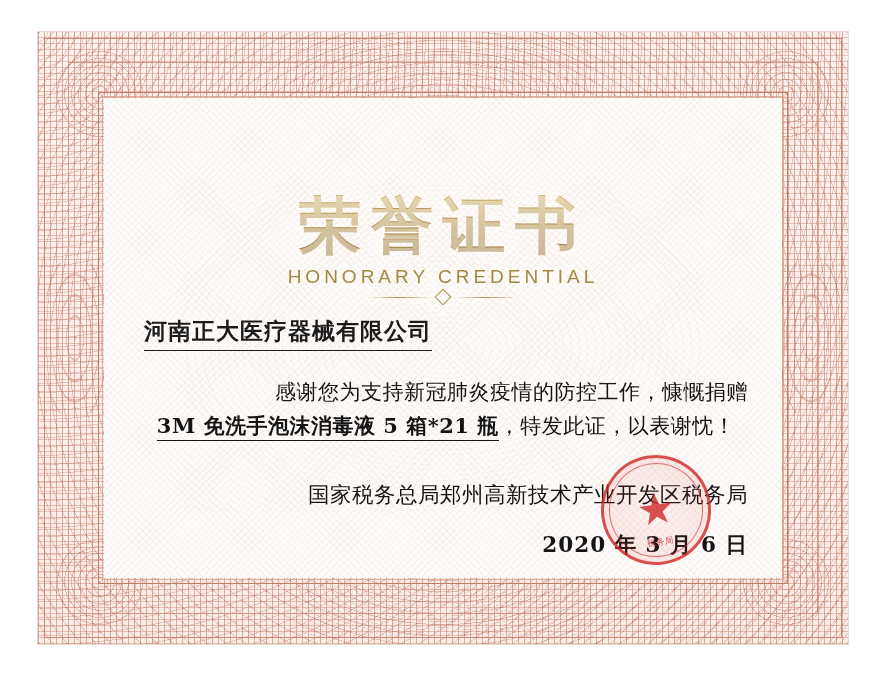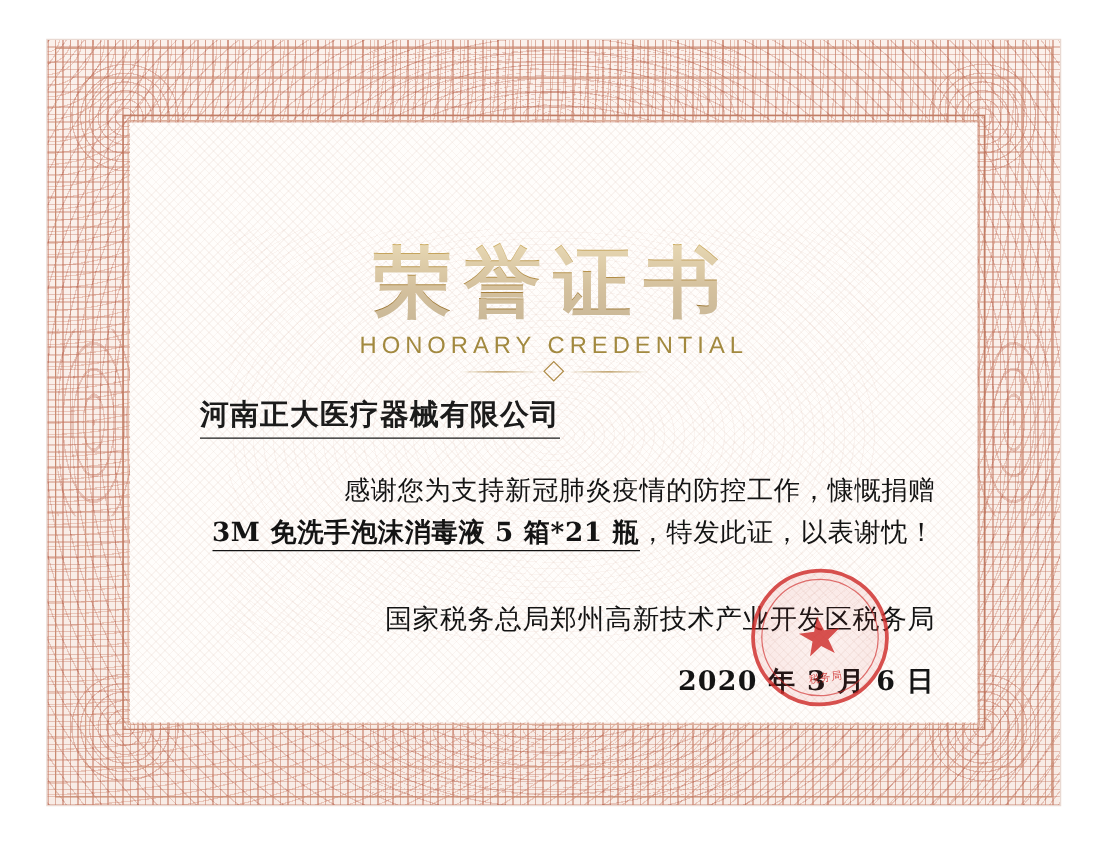--- a/index.html
+++ b/index.html
@@ -218,21 +218,21 @@
     background: linear-gradient(90deg, rgba(176,141,74,0) 0%, #b08d4a 50%, rgba(176,141,74,0) 100%);
   }
   .flourish .dot {
     width: 10px; height: 10px;
     border: 1px solid #b08d4a;
     transform: rotate(45deg);
   }
 
   .recipient {
     position: absolute;
-    left: 56px;
+    left: 40px;
     top: 218px;
     font-family: "DejaVu Serif", serif;
     font-size: 23px;
     font-weight: 700;
     color: #1b1b1b;
     border-bottom: 1.6px solid #1b1b1b;
     padding-bottom: 3px;
     letter-spacing: 1px;
   }
 
@@ -250,21 +250,21 @@
   }
 
   .line-item {
     position: absolute;
     left: 40px;
     right: 34px;
     top: 314px;
     font-family: "DejaVu Serif", serif;
     font-size: 21px;
     color: #141414;
-    text-align: right;
+    text-align: center;
     letter-spacing: 0.5px;
   }
   .line-item .donation {
     border-bottom: 1.6px solid #141414;
     padding-bottom: 2px;
     font-weight: 700;
   }
 
   .issuer {
     position: absolute;

